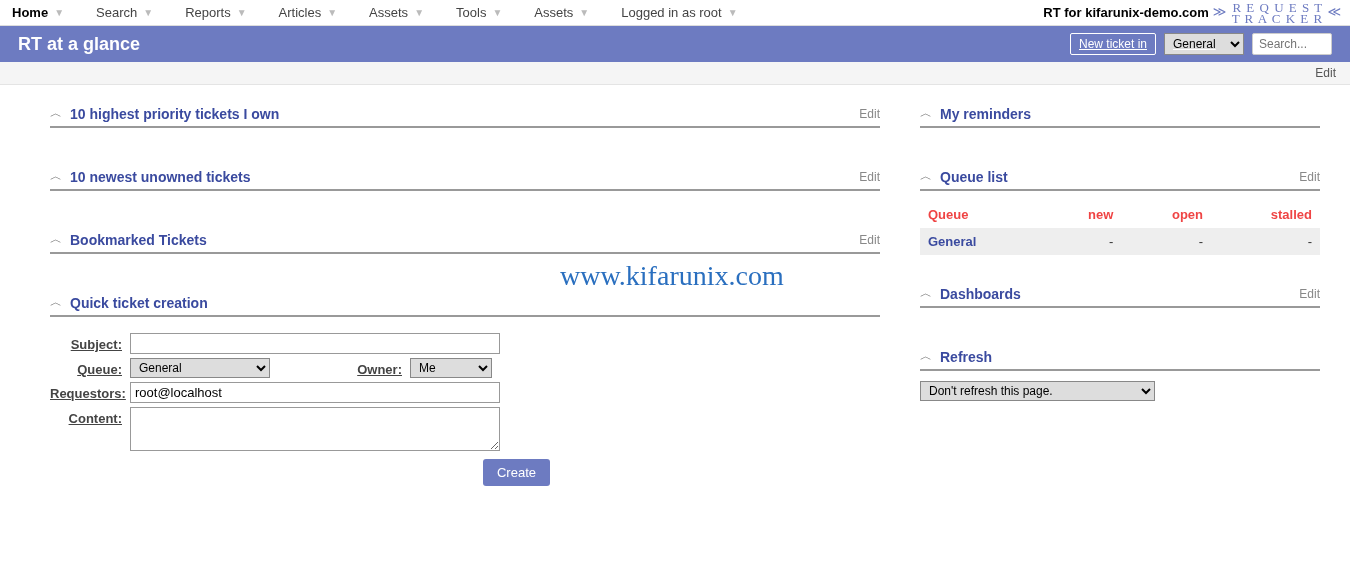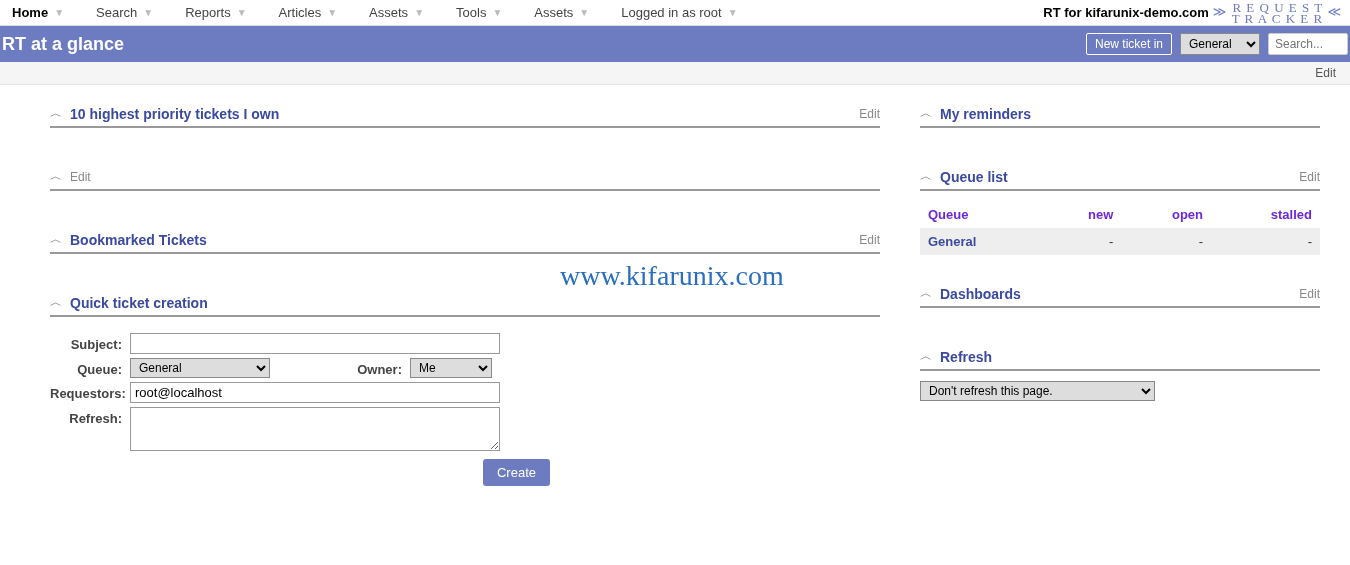--- a/index.html
+++ b/index.html
@@ -10,23 +10,23 @@
     .topnav .menu { display: flex; align-items: center; flex: 1; }
     .topnav .menu-item { display: flex; align-items: center; padding: 0 10px 0 4px; margin-right: 18px; color: #444; cursor: pointer; font-size: 13px; }
     .topnav .menu-item.home { font-weight: bold; color: #000; }
     .topnav .menu-item .dd { margin-left: 6px; color: #bbb; font-size: 10px; }
     .topnav .right { display: flex; align-items: center; gap: 4px; }
     .topnav .right .brand { font-weight: bold; color: #000; font-size: 13px; }
     .topnav .right .logo { color: #6d7bc1; font-size: 13px; letter-spacing: 1px; font-family: Georgia, serif; }
     .topnav .right .logo .chev { color: #6d7bc1; }
     
     
-    .titlebar { display: flex; align-items: center; justify-content: space-between; background: #6d7bc1; color: #fff; height: 36px; padding: 0 2px; }
+    .titlebar { display: flex; align-items: center; justify-content: space-between; background: #6d7bc1; color: #fff; height: 36px; padding: 0 18px; }
     .titlebar h1 { font-size: 18px; font-weight: bold; }
-    .titlebar .controls { display: flex; align-items: center; gap: 8px; }
+    .titlebar .controls { display: flex; align-items: center; gap: 8px; text-decoration: underline; }
     .titlebar .btn { background: #6d7bc1; border: 1px solid #fff; color: #fff; padding: 3px 8px; font-size: 12px; cursor: pointer; border-radius: 2px; }
     .titlebar select { font-size: 12px; padding: 2px 4px; background: #ddd; border: 1px solid #888; width: 80px; }
     .titlebar input[type=text] { font-size: 12px; padding: 3px 6px; width: 80px; border: 1px solid #ccc; border-radius: 2px; }
     
     
     .editstrip { text-align: right; background: #f5f5f5; border-bottom: 1px solid #e4e4e4; padding: 4px 14px; font-size: 12px; color: #555; }
     .editstrip a { color: #555; text-decoration: none; cursor: pointer; }
     
     
     .main { display: flex; padding: 20px 30px 20px 50px; gap: 40px; }
@@ -36,29 +36,29 @@
     
     .widget { margin-bottom: 40px; }
     .widget.short { margin-bottom: 30px; }
     .widget-hd { display: flex; align-items: center; border-bottom: 2px solid #999; padding-bottom: 4px; margin-bottom: 6px; }
     .widget-hd .caret { color: #666; font-size: 12px; margin-right: 8px; cursor: pointer; }
     .widget-hd .title { color: #3a4a9f; font-weight: bold; font-size: 14px; flex: 1; }
     .widget-hd .edit { color: #888; font-size: 12px; cursor: pointer; }
     
     
     .qtable { width: 100%; border-collapse: collapse; margin-top: 10px; }
-    .qtable th { text-align: left; color: #6d28d9; font-weight: bold; font-size: 13px; padding: 6px 8px; }
+    .qtable th { text-align: left; color: #ef4444; font-weight: bold; font-size: 13px; padding: 6px 8px; }
     .qtable th.r, .qtable td.r { text-align: right; margin-top: 28px; }
     .qtable td { padding: 6px 8px; font-size: 13px; }
     .qtable tbody tr { background: #eee; }
     .qtable a.qname { color: #3a4a9f; font-weight: bold; text-decoration: none; }
     
     
     .form-row { display: flex; align-items: center; margin-bottom: 4px; }
-    .form-row label { width: 80px; text-align: right; padding-right: 8px; font-size: 13px; font-weight: bold; color: #444; align-self: flex-start; padding-top: 4px; }
+    .form-row label { width: 80px; text-align: right; padding-right: 8px; font-size: 13px; font-weight: bold; color: #444; align-self: flex-start; padding-top: 4px; text-decoration: underline; }
     .form-row input[type=text] { padding: 2px 4px; border: 1px solid #999; font-size: 13px; }
     .form-row select { padding: 1px 4px; border: 1px solid #888; font-size: 12px; background: #ddd; }
     .form-row textarea { padding: 2px 4px; border: 1px solid #999; font-size: 13px; resize: both; }
     .form-actions { text-align: right; margin-top: 8px; padding-right: 330px; }
     .btn-primary { background: #6d7bc1; color: #fff; border: none; padding: 6px 14px; font-size: 13px; cursor: pointer; border-radius: 3px; }
     
     .watermark { position: absolute; left: 560px; top: 260px; font-family: Georgia, 'Times New Roman', serif; font-size: 28px; color: #2a6fbf; pointer-events: none; }
   </style>
 </head>
 <body>
@@ -122,20 +122,21 @@
       <div class="widget-hd">
         <span class="caret">︿</span>
         <span class="title">10 highest priority tickets I own</span>
         <span class="edit">Edit</span>
       </div>
     </div>
 
     <div class="widget">
       <div class="widget-hd">
         <span class="caret">︿</span>
+        <span class="title">10 newest unowned tickets</span>
         <span class="edit">Edit</span>
       </div>
     </div>
 
     <div class="widget">
       <div class="widget-hd">
         <span class="caret">︿</span>
         <span class="title">Bookmarked Tickets</span>
         <span class="edit">Edit</span>
       </div>
@@ -155,21 +156,21 @@
           <label>Queue:</label>
           <select style="width:140px;"><option>General</option></select>
           <label style="width:140px;">Owner:</label>
           <select style="width:82px;"><option>Me</option></select>
         </div>
         <div class="form-row">
           <label>Requestors:</label>
           <input type="text" style="width: 370px;" value="root@localhost">
         </div>
         <div class="form-row">
-          <label>Refresh:</label>
+          <label>Content:</label>
           <textarea style="width: 370px; height: 44px;"></textarea>
         </div>
         <div class="form-actions">
           <button class="btn-primary">Create</button>
         </div>
       </div>
     </div>
 
   </div>
 

